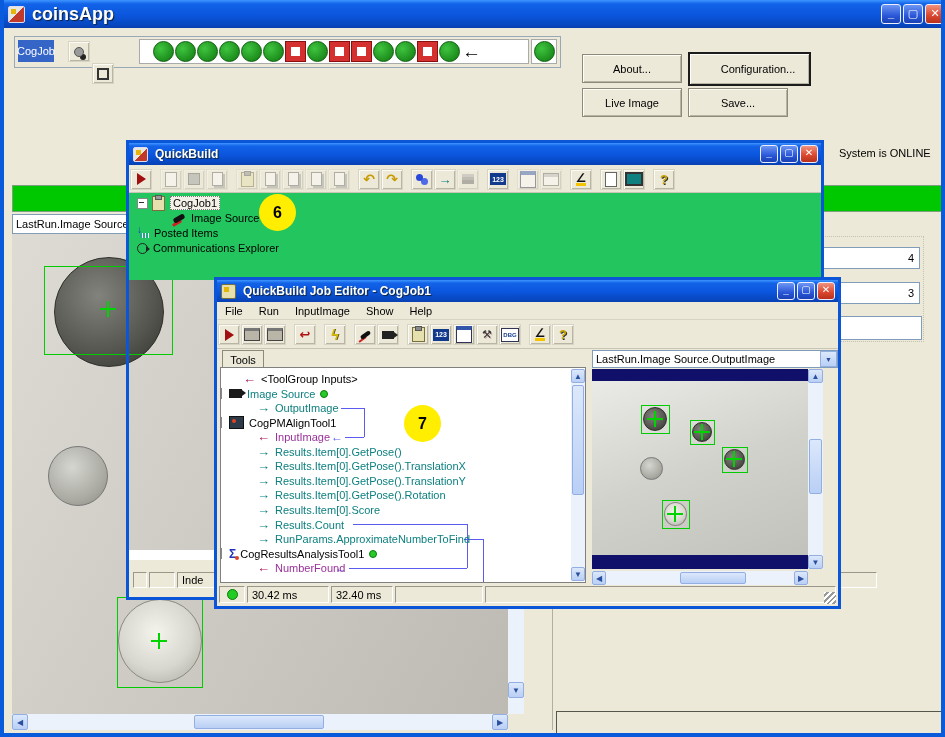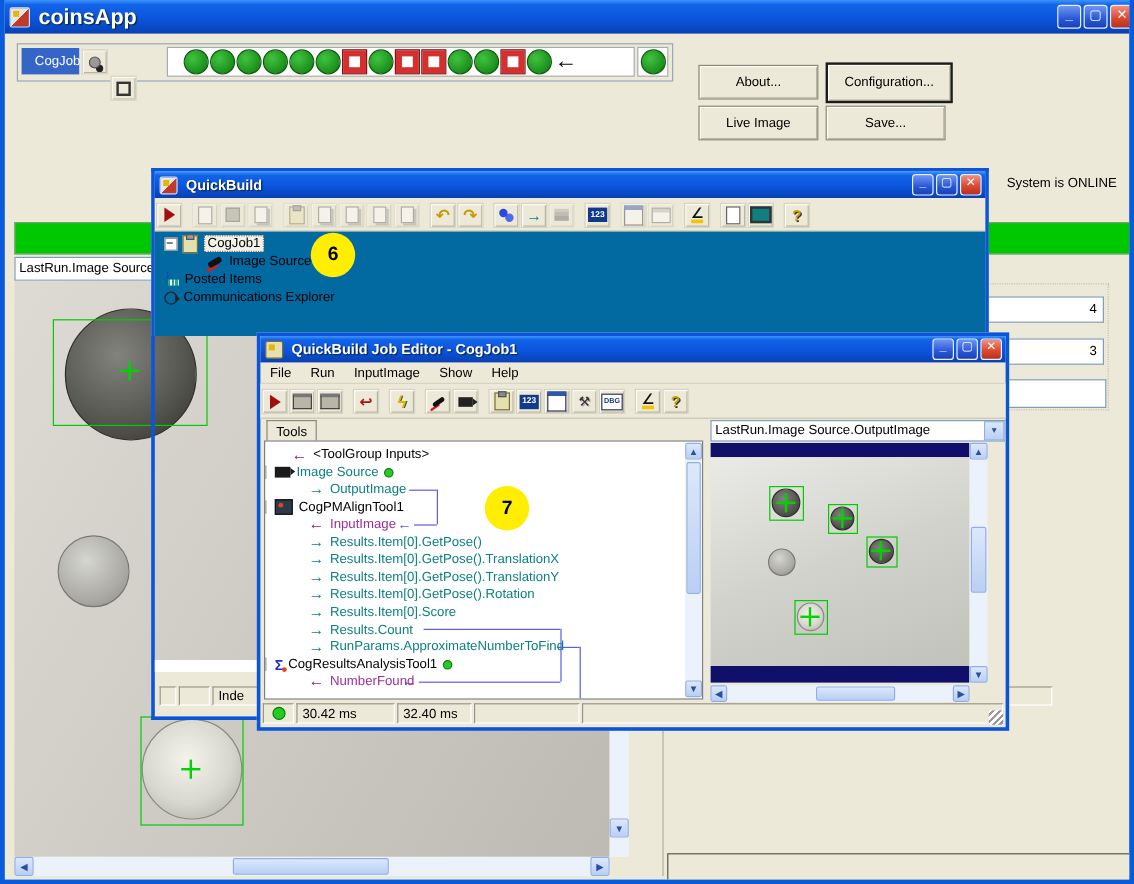--- a/index.html
+++ b/index.html
@@ -16,21 +16,21 @@
   .tb-ico:after{content:"";position:absolute;left:2px;top:2px;width:5px;height:5px;background:#e5b50a;}
   .winbtn{width:20px;height:20px;margin-left:2px;border-radius:3px;border:1px solid #eef;color:#fff;
     display:flex;align-items:center;justify-content:center;font-size:11px;font-weight:bold;flex:none;
     background:linear-gradient(180deg,#6d96f2,#2a57d8 60%,#1a41b4);box-sizing:border-box;line-height:1;}
   .winbtn.small{width:18px;height:18px;font-size:10px;}
   .winbtn.close{background:linear-gradient(180deg,#f0927f,#dd4a31 55%,#b8311c);}
   .winbtn .glyph{transform:translateY(-1px);}
   
   .xpbtn{background:#ece9d8;border:1px solid #8d8a79;box-shadow:inset 1px 1px 0 #fffef6, inset -1px -1px 0 #b8b4a2;
     display:flex;align-items:center;justify-content:center;cursor:default;}
-  .xpbtn.def{border:2px solid #1c1c1c;}
+  .xpbtn.def{border:2px solid #1c1c1c;padding-left:17px;}
   .xpbtn.big{font-weight:bold;font-size:13px;}
   
   .tstrip{display:flex;align-items:center;background:#ece9d8;}
   .tbi{width:22px;height:21px;margin:1px 0 0 1px;background:#ece9d8;border:1px solid #d8d4c4;
     box-shadow:inset 1px 1px 0 #fbfaf4, inset -1px -1px 0 #b9b5a4;display:flex;align-items:center;justify-content:center;
     position:relative;flex:none;box-sizing:border-box;font-size:12px;}
   .tbi.gap{margin-left:8px;}
   .tbi.dis{opacity:.45;}
   
   .gi{display:flex;align-items:center;justify-content:center;font-weight:bold;}
@@ -120,21 +120,21 @@
       </div>
     <div class="winbtn">
         <span class="glyph">▢</span>
       </div>
     <div class="winbtn close" style="margin-right:4px;">
         <span class="glyph">✕</span>
       </div>
   </div>
 
   <div class="abs" style="left:10px;top:36px;width:545px;height:30px;border:1px solid #98a8b8;background:#ece9d8;">
-    <div class="abs" style="left:3px;top:3px;width:36px;height:22px;background:#3665c8;color:#fff;display:flex;align-items:center;justify-content:center;padding-left:12px;">CogJob</div>
+    <div class="abs" style="left:3px;top:3px;width:36px;height:22px;background:#3665c8;color:#fff;display:flex;align-items:center;justify-content:center;">CogJob</div>
     <div class="abs tbi" style="left:52px;top:3px;">
         <span style="width:8px;height:8px;border-radius:50%;background:#9a9a9a;border:1px solid #555;box-shadow:4px 5px 0 -2px #222;"></span>
       </div>
     <div class="abs tbi" style="left:76px;top:3px;">
         <span style="width:8px;height:8px;border:2px solid #333;"></span>
       </div>
     <div class="abs" style="left:124px;top:2px;width:390px;height:25px;background:#fff;border:1px solid #aaa;display:flex;align-items:center;padding-left:12px;box-sizing:border-box;" id="indicator-strip">
         <span class="ind g"></span>
         <span class="ind g"></span>
         <span class="ind g"></span>
@@ -271,21 +271,21 @@
         <div class="tbi gap">
           <span class="gi g-doc"></span>
         </div>
         <div class="tbi">
           <span class="gi g-mon"></span>
         </div>
         <div class="tbi gap">
           <span class="gi g-help">?</span>
         </div>
       </div>
-    <div style="position:absolute;left:0;top:50px;right:0;bottom:0;background:#0369a1;" id="qb-tree">
+    <div style="position:absolute;left:0;top:50px;right:0;bottom:0;background:#22c55e;" id="qb-tree">
         <div class="trow" style="left: 8px; top: 3px;">
           <span class="exp"></span>
           <span class="i-clip"></span>
           <span style="border: 1px dotted rgb(119, 119, 119); padding: 0px 2px; background: rgb(244, 242, 232);">CogJob1</span>
         </div>
         <div class="trow" style="left: 44px; top: 18px;">
           <span class="i-brush"></span>
           <span>Image Source</span>
         </div>
         <div class="trow" style="left: 8px; top: 33px;">

